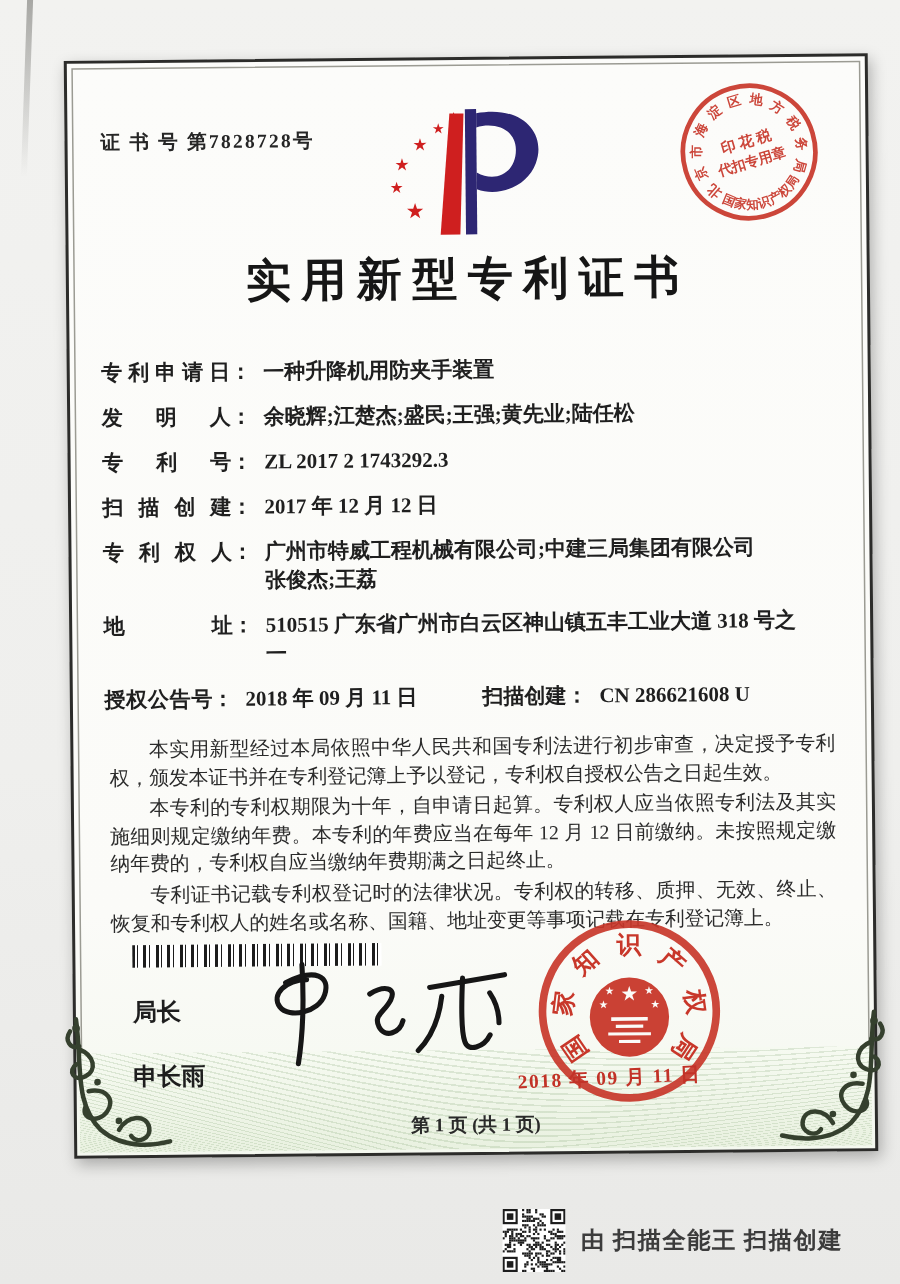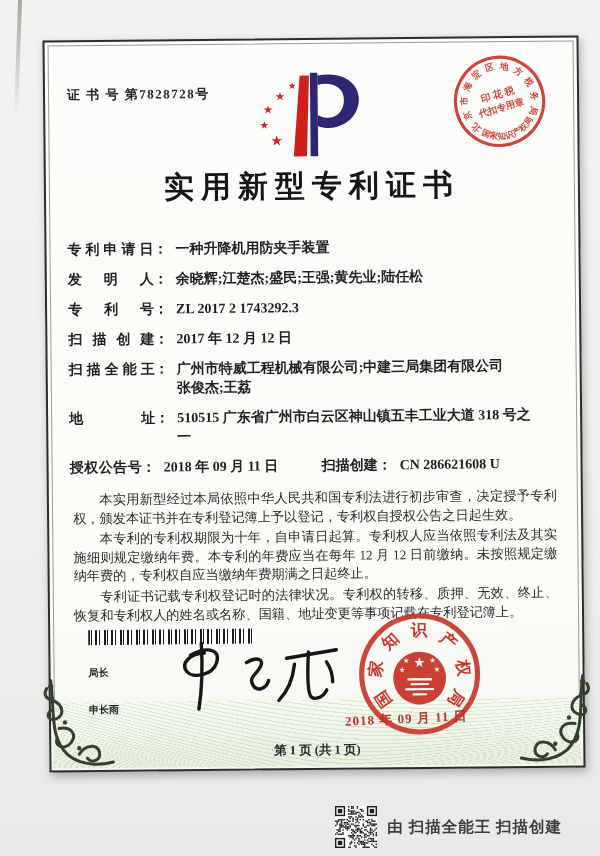--- a/index.html
+++ b/index.html
@@ -41,21 +41,21 @@
   .grant-row{display:flex;font-size:14px;font-weight:600;line-height:19px;margin-top:1px;}
   .grant-col1{display:flex;width:252px;flex:none;}
   .grant-col2{display:flex;flex:1;}
   .glabel{flex:none;}
   .paragraphs{position:absolute;left:24px;right:24px;top:449px;z-index:1;color:#2b2b2b;}
   .paragraphs p{margin:0 0 2px 0;font-size:13.2px;line-height:18.6px;text-align:justify;text-indent:2em;font-weight:500;}
   .barcode{position:absolute;left:38px;top:588px;width:166px;height:15px;z-index:2;
     background:
       repeating-linear-gradient(90deg,#1c1c1c 0 2px,#fff 2px 3px,#1c1c1c 3px 4px,#fff 4px 7px,#1c1c1c 7px 9px,#fff 9px 11px,#1c1c1c 11px 12px,#fff 12px 16px),
       #fff;}
-  .director{position:absolute;left:38px;top:626px;z-index:2;font-size:10px;font-weight:700;color:#1e1e1e;line-height:1;}
+  .director{position:absolute;left:38px;top:626px;z-index:2;font-size:16px;font-weight:700;color:#1e1e1e;line-height:1;}
   .director .dname{margin-top:27px;}
   .signature{position:absolute;left:118px;top:596px;z-index:2;}
   .seal{position:absolute;left:306px;top:572px;z-index:5;}
   .seal-date{position:absolute;left:294px;top:670px;width:170px;z-index:6;
     color:#c23227;font-size:13px;font-weight:700;letter-spacing:1px;transform:rotate(-2deg);}
   .page-footer{position:absolute;left:0;right:0;top:702px;text-align:center;z-index:2;
     font-size:12.5px;font-weight:600;color:#2a2a2a;}
   .corner{position:absolute;z-index:1;}
   .corner-left{left:-12px;bottom:-4px;}
   .corner-right{right:-12px;bottom:-4px;transform:scaleX(-1);}
@@ -173,21 +173,21 @@
         <span class="flabel">专利号</span>
           <span class="fcolon">：</span>
           <span class="fvalue">ZL 2017 2 1743292.3</span>
       </div>
       <div class="field-row">
         <span class="flabel">扫描创建</span>
           <span class="fcolon">：</span>
           <span class="fvalue">2017 年 12 月 12 日</span>
       </div>
       <div class="field-row">
-        <span class="flabel">扫描全能王</span>
+        <span class="flabel">专利权人</span>
           <span class="fcolon">：</span>
           <span class="fvalue">广州市特威工程机械有限公司;中建三局集团有限公司
 张俊杰;王荔</span>
       </div>
       <div class="field-row">
         <span class="flabel">地址</span>
           <span class="fcolon">：</span>
           <span class="fvalue">510515 广东省广州市白云区神山镇五丰工业大道 318 号之
 一</span>
       </div>

